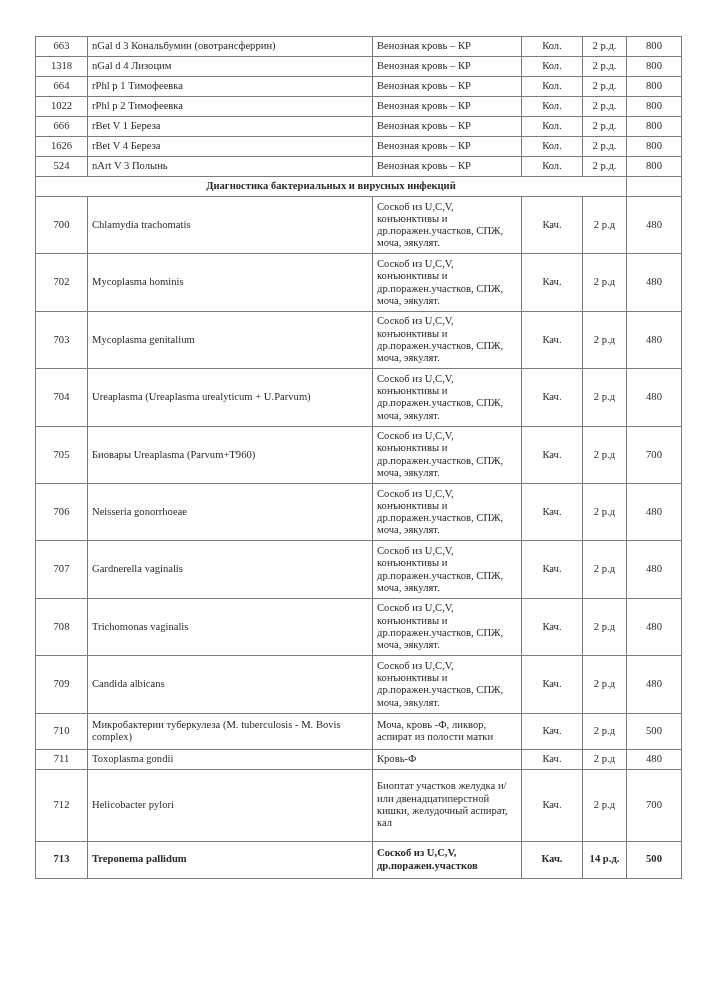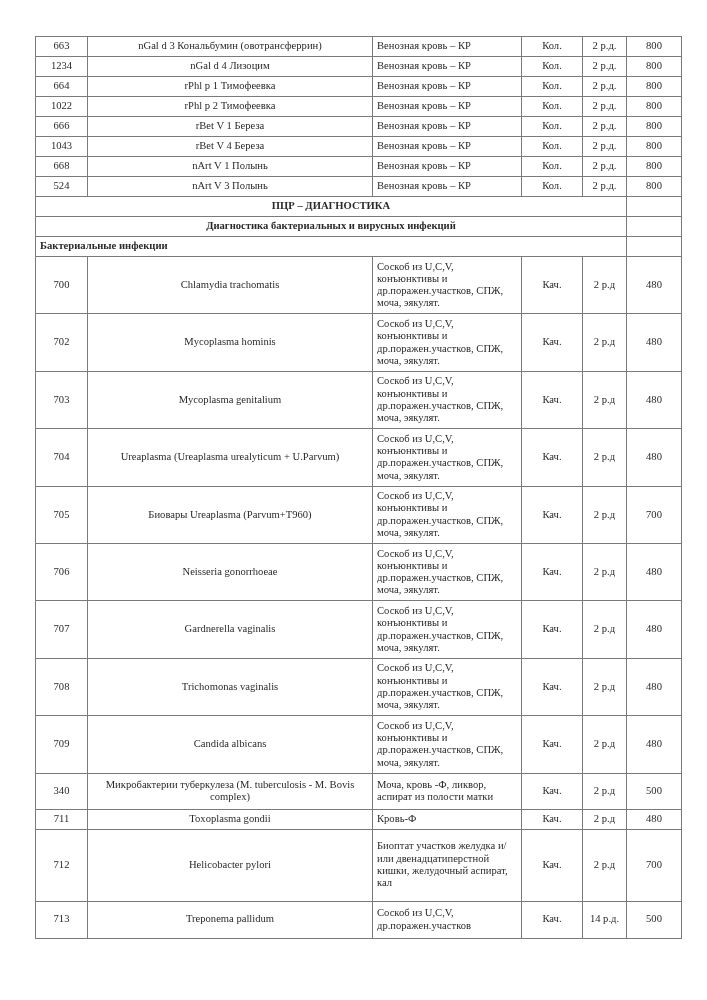--- a/index.html
+++ b/index.html
@@ -8,26 +8,26 @@
   table.price { position: absolute; left: 35px; top: 36px; width: 646px;
                 border-collapse: collapse; table-layout: fixed; font-size: 10.6px; line-height: 12.3px; }
   table.price td { border: 1px solid #7a7a7a; padding: 0 4px; vertical-align: middle; }
   col.c-code { width: 52px; }
   col.c-name { width: 285px; }
   col.c-mat  { width: 149px; }
   col.c-type { width: 61px; }
   col.c-term { width: 44px; }
   col.c-price{ width: 55px; }
   td.code, td.mat, td.type, td.term, td.price { text-align: center; }
-  td.name { text-align: center; padding-left: 6px; }
+  td.name { text-align: left; padding-left: 6px; }
   tr.r1 { height: 20px; }
   tr.r4 { height: 57.4px; }
   tr.r2 { height: 36px; }
   tr.r5 { height: 72px; }
-  tr.r2b { height: 37px; }
+  tr.r2b { height: 37px; font-weight: bold; }
   td.section { text-align: center; font-weight: bold; }
   td.subsection { text-align: left; font-weight: bold; padding-left: 4px; }
 </style>
 </head>
 <body>
 
 <table class="price">
   <colgroup>
     <col class="c-code">
       <col class="c-name">
@@ -39,21 +39,21 @@
   <tbody id="allergen-body">
       <tr class="r1">
         <td class="code">663</td>
         <td class="name">nGal d 3  Кональбумин (овотрансферрин)</td>
         <td class="material">Венозная кровь – КР</td>
         <td class="type">Кол.</td>
         <td class="term">2 р.д.</td>
         <td class="price">800</td>
       </tr>
       <tr class="r1">
-        <td class="code">1234</td>
+        <td class="code">1318</td>
         <td class="name">nGal d 4 Лизоцим</td>
         <td class="material">Венозная кровь – КР</td>
         <td class="type">Кол.</td>
         <td class="term">2 р.д.</td>
         <td class="price">800</td>
       </tr>
       <tr class="r1">
         <td class="code">664</td>
         <td class="name">rPhl p 1 Тимофеевка</td>
         <td class="material">Венозная кровь – КР</td>
@@ -71,57 +71,41 @@
       </tr>
       <tr class="r1">
         <td class="code">666</td>
         <td class="name">rBet V 1 Береза</td>
         <td class="material">Венозная кровь – КР</td>
         <td class="type">Кол.</td>
         <td class="term">2 р.д.</td>
         <td class="price">800</td>
       </tr>
       <tr class="r1">
-        <td class="code">1043</td>
+        <td class="code">1626</td>
         <td class="name">rBet V 4 Береза</td>
-        <td class="material">Венозная кровь – КР</td>
-        <td class="type">Кол.</td>
-        <td class="term">2 р.д.</td>
-        <td class="price">800</td>
-      </tr>
-      <tr class="r1">
-        <td class="code">668</td>
-        <td class="name">nArt V 1  Полынь</td>
         <td class="material">Венозная кровь – КР</td>
         <td class="type">Кол.</td>
         <td class="term">2 р.д.</td>
         <td class="price">800</td>
       </tr>
       <tr class="r1">
         <td class="code">524</td>
         <td class="name">nArt V 3  Полынь</td>
         <td class="material">Венозная кровь – КР</td>
         <td class="type">Кол.</td>
         <td class="term">2 р.д.</td>
         <td class="price">800</td>
       </tr>
     </tbody>
   <tbody>
-    <tr class="r1">
-      <td colspan="5" class="section">ПЦР – ДИАГНОСТИКА</td>
-      <td></td>
-    </tr>
     <tr class="r1">
       <td colspan="5" class="section">Диагностика бактериальных и вирусных инфекций</td>
       <td></td>
     </tr>
-    <tr class="r1">
-      <td colspan="5" class="subsection">Бактериальные инфекции</td>
-      <td></td>
-    </tr>
   </tbody>
   <tbody id="pcr-body">
       <tr class="r4">
         <td class="code">700</td>
         <td class="name">Chlamydia trachomatis</td>
         <td class="material">Соскоб из U,C,V, конъюнктивы и др.поражен.участков, СПЖ, моча, эякулят.</td>
         <td class="type">Кач.</td>
         <td class="term">2 р.д</td>
         <td class="price">480</td>
       </tr>
@@ -183,21 +167,21 @@
       </tr>
       <tr class="r4">
         <td class="code">709</td>
         <td class="name">Candida albicans</td>
         <td class="material">Соскоб из U,C,V, конъюнктивы и др.поражен.участков, СПЖ, моча, эякулят.</td>
         <td class="type">Кач.</td>
         <td class="term">2 р.д</td>
         <td class="price">480</td>
       </tr>
       <tr class="r2">
-        <td class="code">340</td>
+        <td class="code">710</td>
         <td class="name">Микробактерии туберкулеза (M. tuberculosis - M. Bovis complex)</td>
         <td class="material">Моча, кровь -Ф, ликвор, аспират из полости матки</td>
         <td class="type">Кач.</td>
         <td class="term">2 р.д</td>
         <td class="price">500</td>
       </tr>
       <tr class="r1">
         <td class="code">711</td>
         <td class="name">Toxoplasma gondii</td>
         <td class="material">Кровь-Ф</td>

